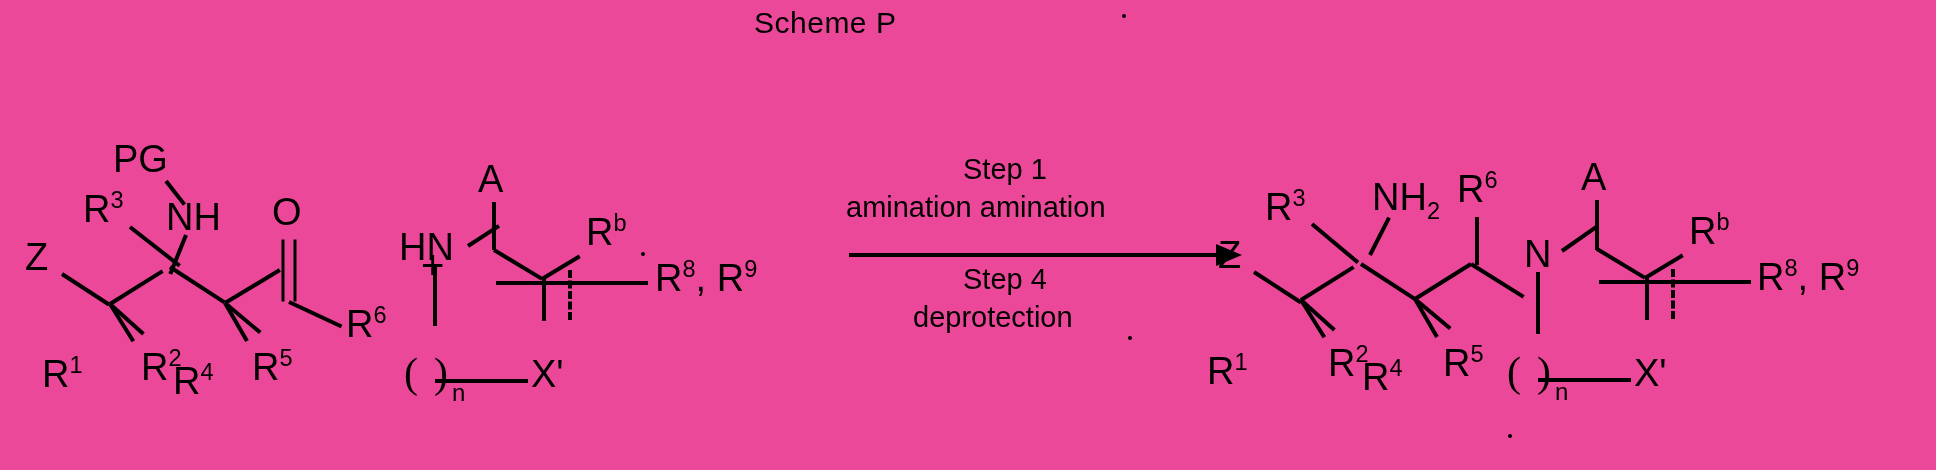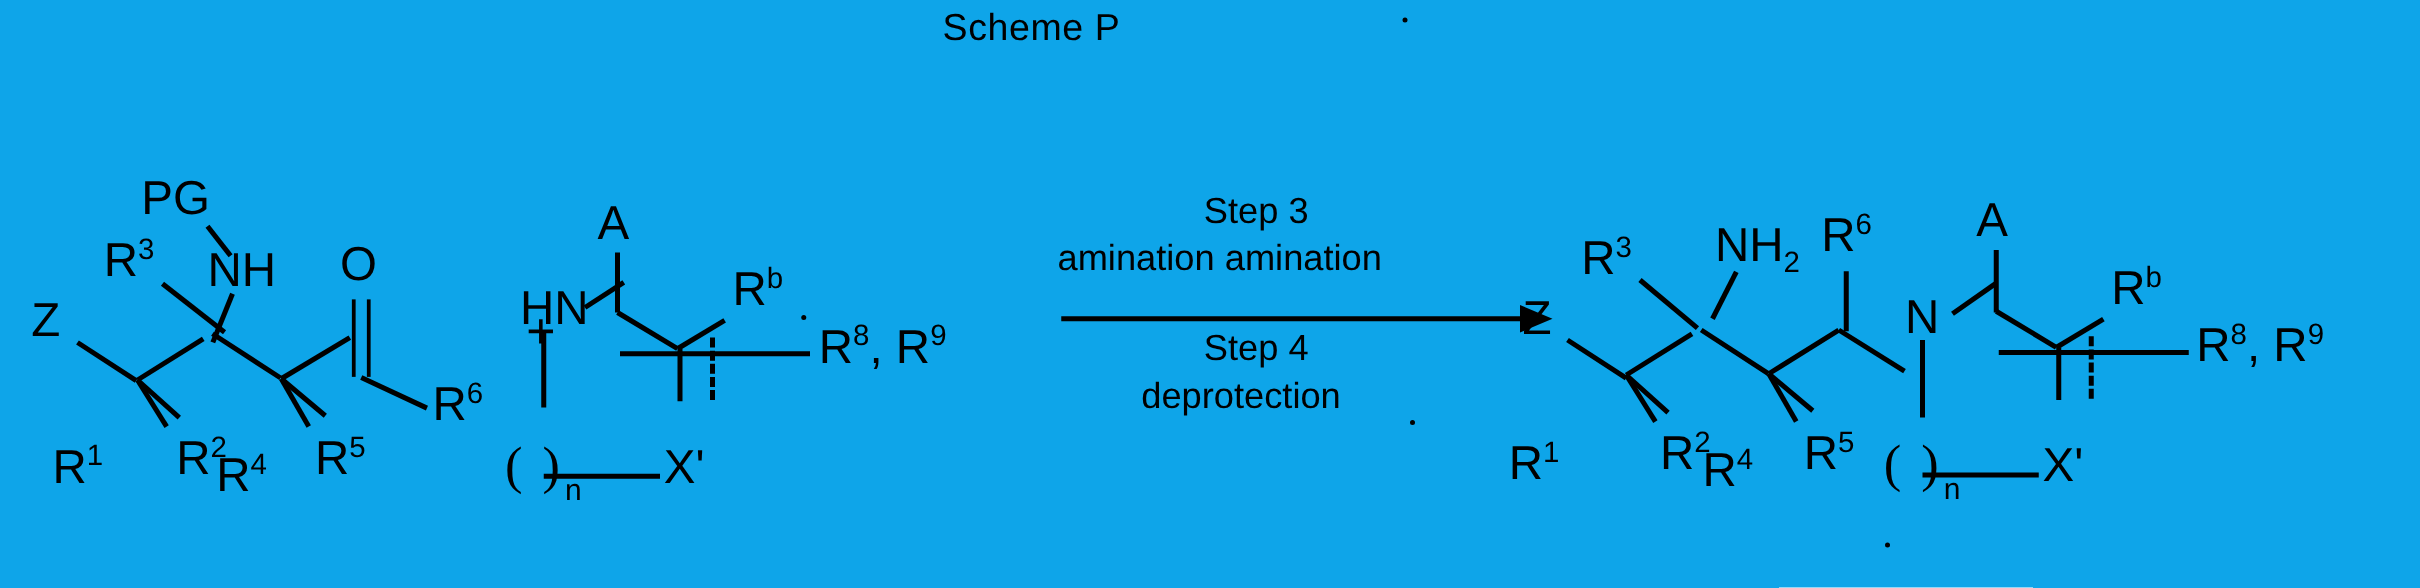--- a/index.html
+++ b/index.html
@@ -9,21 +9,21 @@
     background: #ffffff;
   }
   body {
     font-family: "Liberation Sans", sans-serif;
     color: #000000;
   }
   #page {
     position: relative;
     width: 1936px;
     height: 470px;
-    background: #0ea5e9;
+    background: #ec4899;
     overflow: hidden;
   }
   .lbl {
     position: absolute;
     white-space: nowrap;
     line-height: 1;
     font-family: "Liberation Sans", sans-serif;
     color: #000;
   }
   .scheme-title {
@@ -150,21 +150,21 @@
   </div>
 
   <div class="lbl plus-sign" style="left:421px; top:245px;">+</div>
 
   <div>
 
     <div class="lbl atom" style="left:478px; top:160px;">A</div>
 
     <div class="bond" style="left:494px; top:200px; width:48px; transform:rotate(90deg);"></div>
 
-    <div class="lbl atom" style="left:416px; top:228px;text-align:center;">HN</div>
+    <div class="lbl atom" style="left:399px; top:228px;text-align:center;">HN</div>
 
     <div class="bond" style="left:468px; top:244px; width:37px; transform:rotate(-33deg);"></div>
 
     <div class="bond" style="left:494px; top:248px; width:56px; transform:rotate(31deg);"></div>
 
     <div class="bond" style="left:542px; top:277px; width:44px; transform:rotate(-31deg);"></div>
 
     <div class="lbl atom" style="left:586px; top:213px;">
       <span>R</span><span class="sup">b</span>
     </div>
@@ -186,21 +186,21 @@
     <div class="lbl atom" style="left:531px; top:355px;">X'</div>
 
     <div class="lbl atom" style="left:655px; top:259px;">
       <span>R</span><span class="sup">8</span><span>, R</span><span class="sup">9</span>
     </div>
 
     <div class="speck" style="left:641px; top:252px;"></div>
   </div>
 
   <div>
-    <div class="lbl cond" style="left:963px; top:155px;">Step 3</div>
+    <div class="lbl cond" style="left:963px; top:155px;">Step 1</div>
     <div class="lbl cond" style="left:846px; top:193px;">amination amination</div>
 
     <div class="arrow-line" style="left:849px; top:253px; width:371px;"></div>
     <div class="arrow-head" style="left:1216px; top:244px;"></div>
 
     <div class="lbl cond" style="left:963px; top:265px;">Step 4</div>
     <div class="lbl cond" style="left:913px; top:303px;">deprotection</div>
   </div>
 
   <div>

